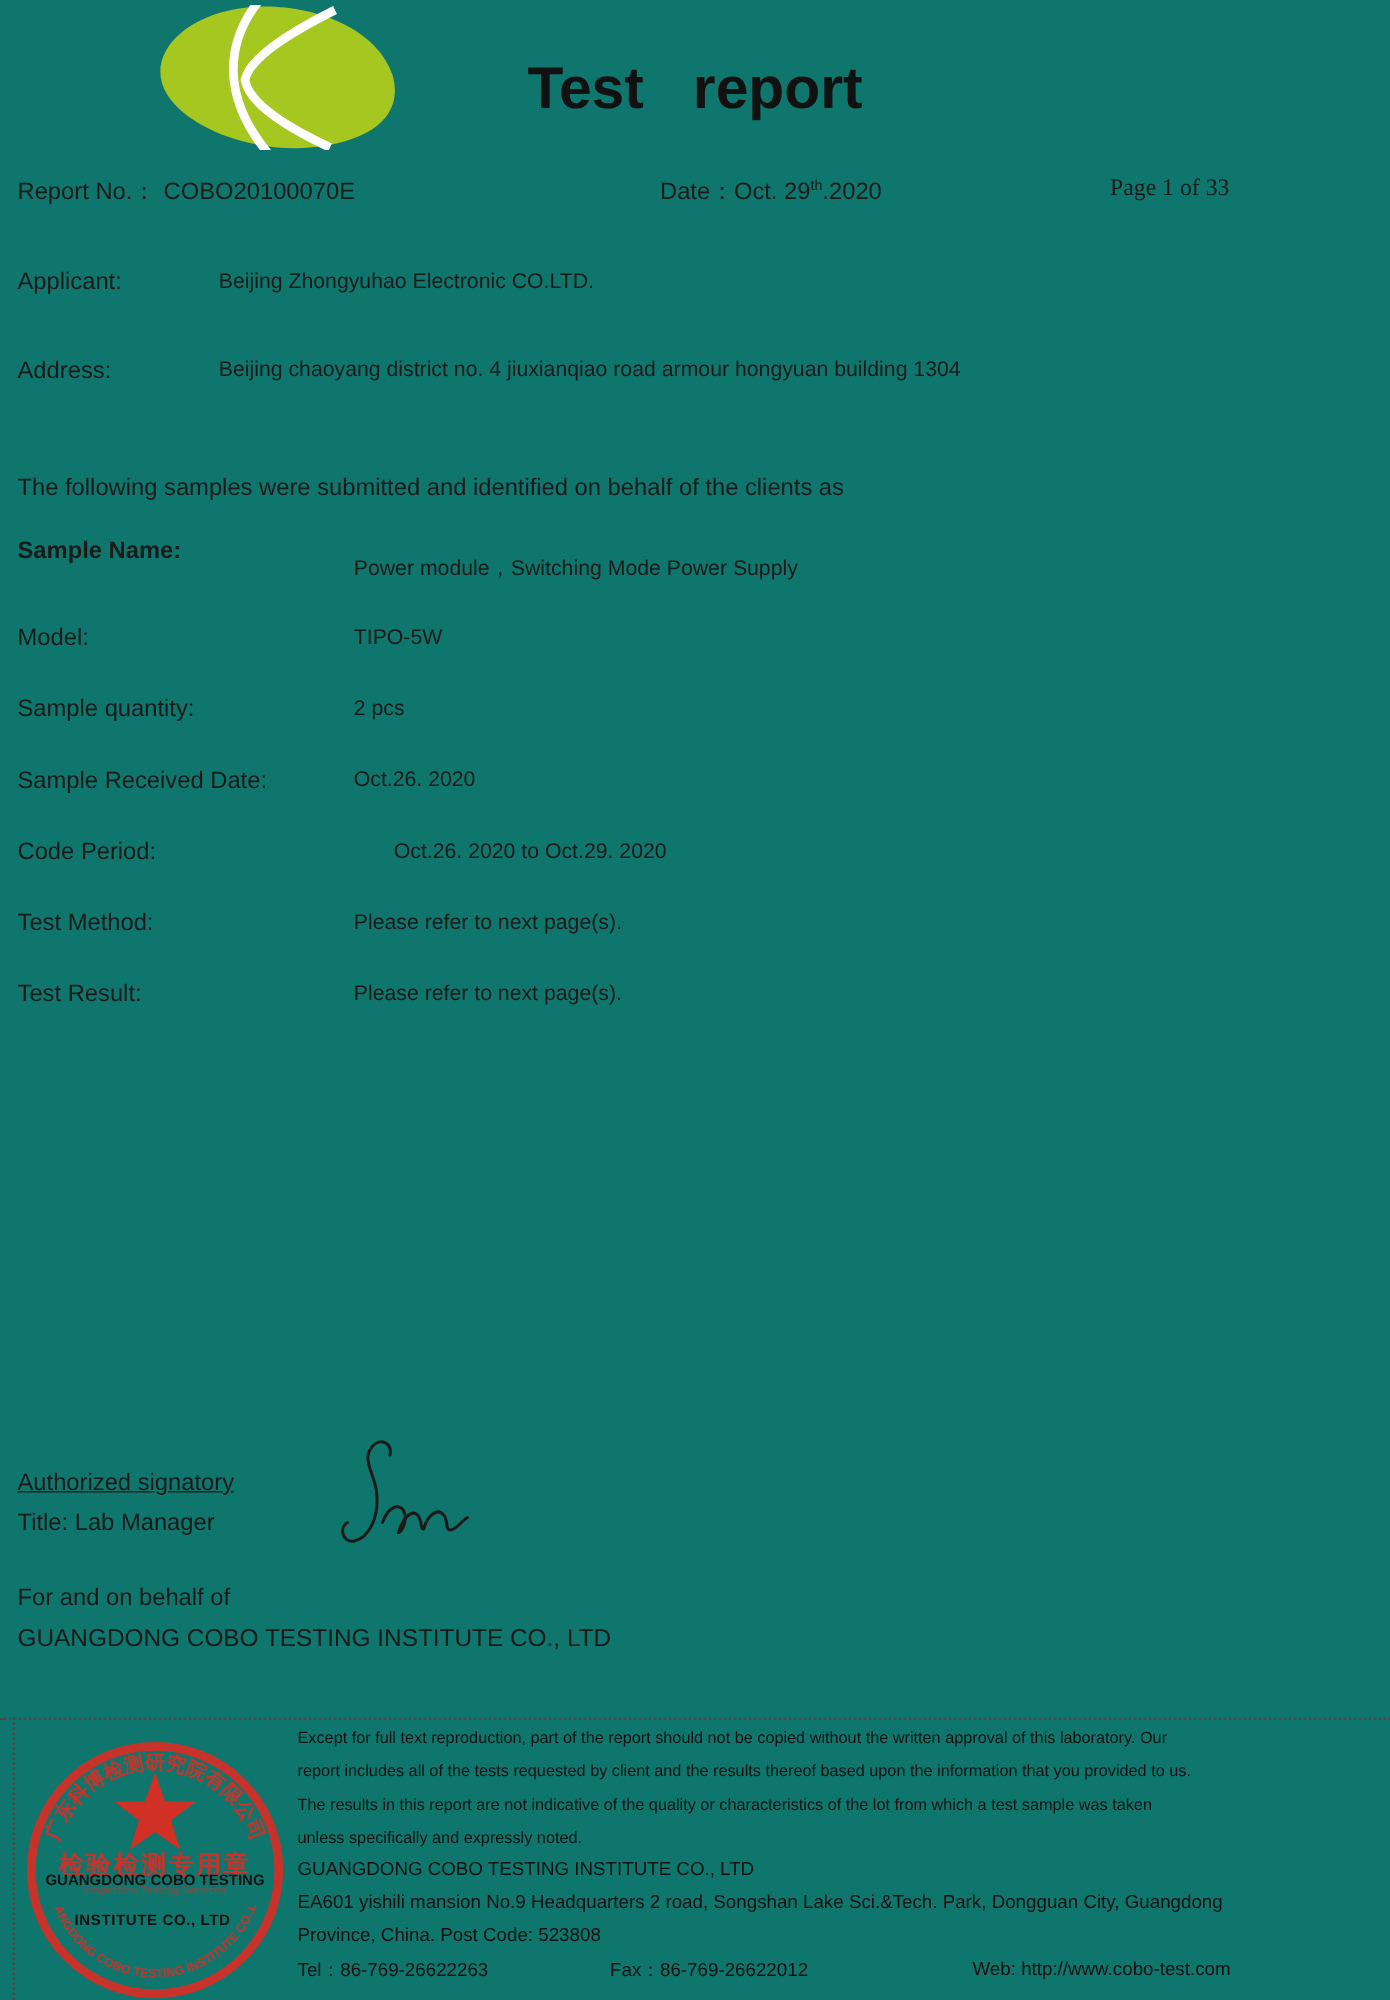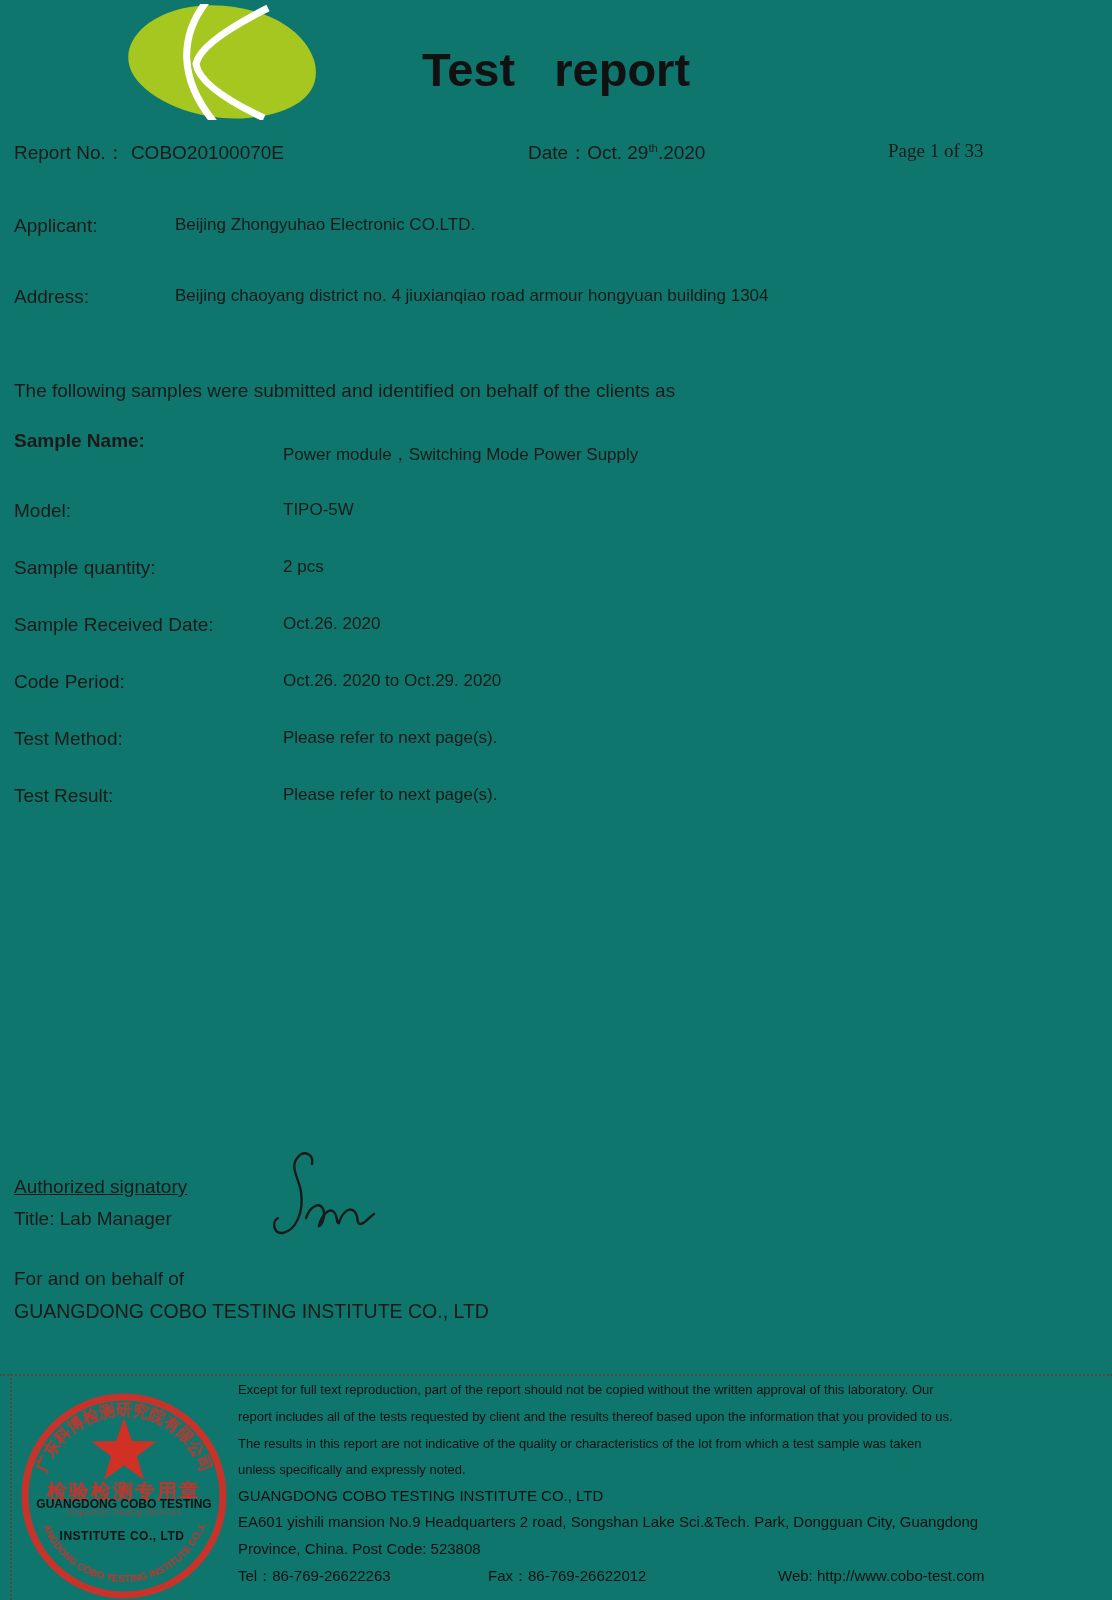--- a/index.html
+++ b/index.html
@@ -75,21 +75,21 @@
   <div class="abs lbl labelcol" style="top:500px;">Model:</div>
   <div class="abs val valcol-sample" style="top:500px;">TIPO-5W</div>
 
   <div class="abs lbl labelcol" style="top:557px;">Sample quantity:</div>
   <div class="abs val valcol-sample" style="top:557px;">2 pcs</div>
 
   <div class="abs lbl labelcol" style="top:614px;">Sample Received Date:</div>
   <div class="abs val valcol-sample" style="top:614px;">Oct.26. 2020</div>
 
   <div class="abs lbl labelcol" style="top:671px;">Code Period:</div>
-  <div class="abs val valcol-sample" style="top:671px;">Oct.26. 2020 to Oct.29. 2020</div>
+  <div class="abs val valcol-sample" style="top:671px;margin-left:32px;">Oct.26. 2020 to Oct.29. 2020</div>
 
   <div class="abs lbl labelcol" style="top:728px;">Test Method:</div>
   <div class="abs val valcol-sample" style="top:728px;">Please refer to next page(s).</div>
 
   <div class="abs lbl labelcol" style="top:785px;">Test Result:</div>
   <div class="abs val valcol-sample" style="top:785px;">Please refer to next page(s).</div>
 
   <div class="abs sig-text" style="top:1176px;text-decoration:underline;">Authorized signatory</div>
   <div class="abs sig-text" style="top:1208px;">Title: Lab Manager</div>
 

